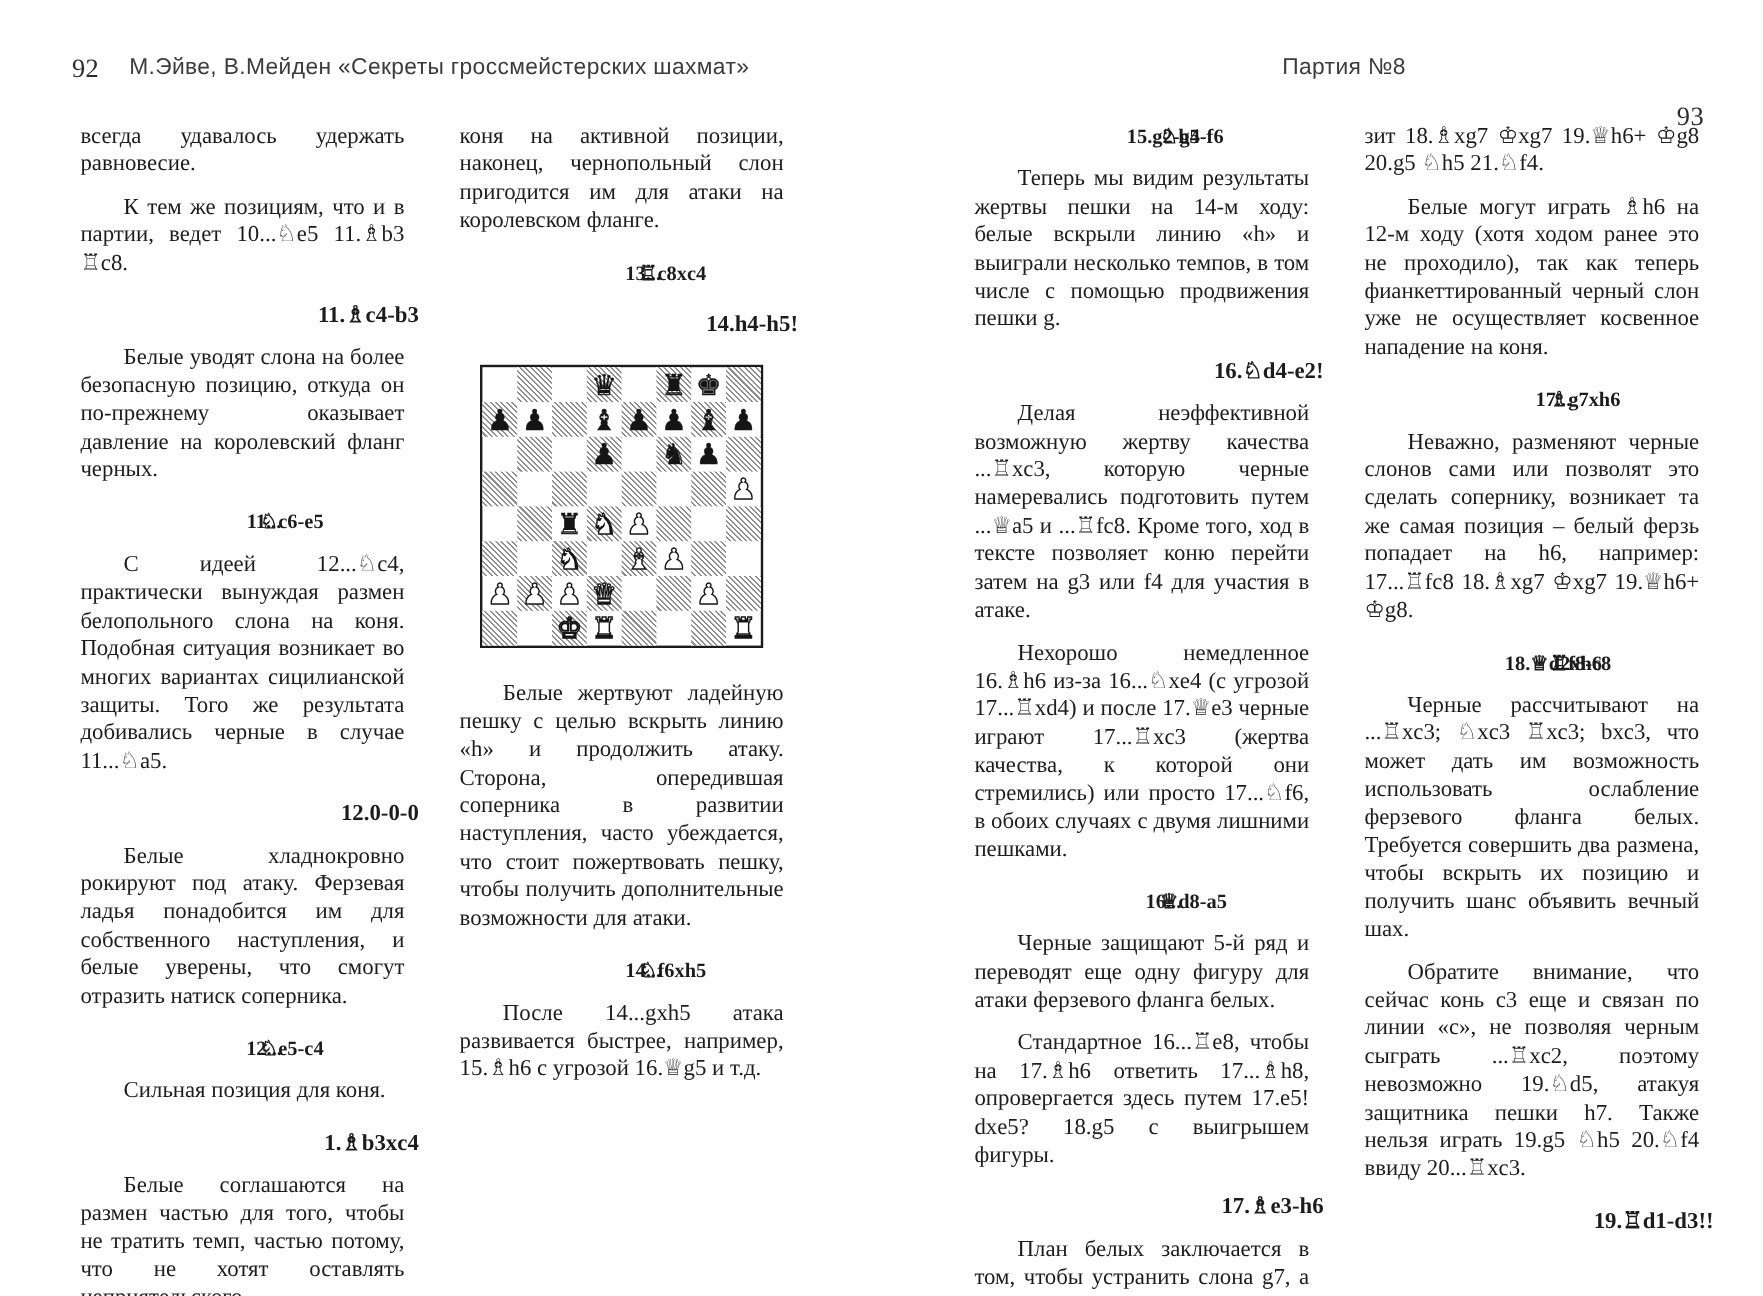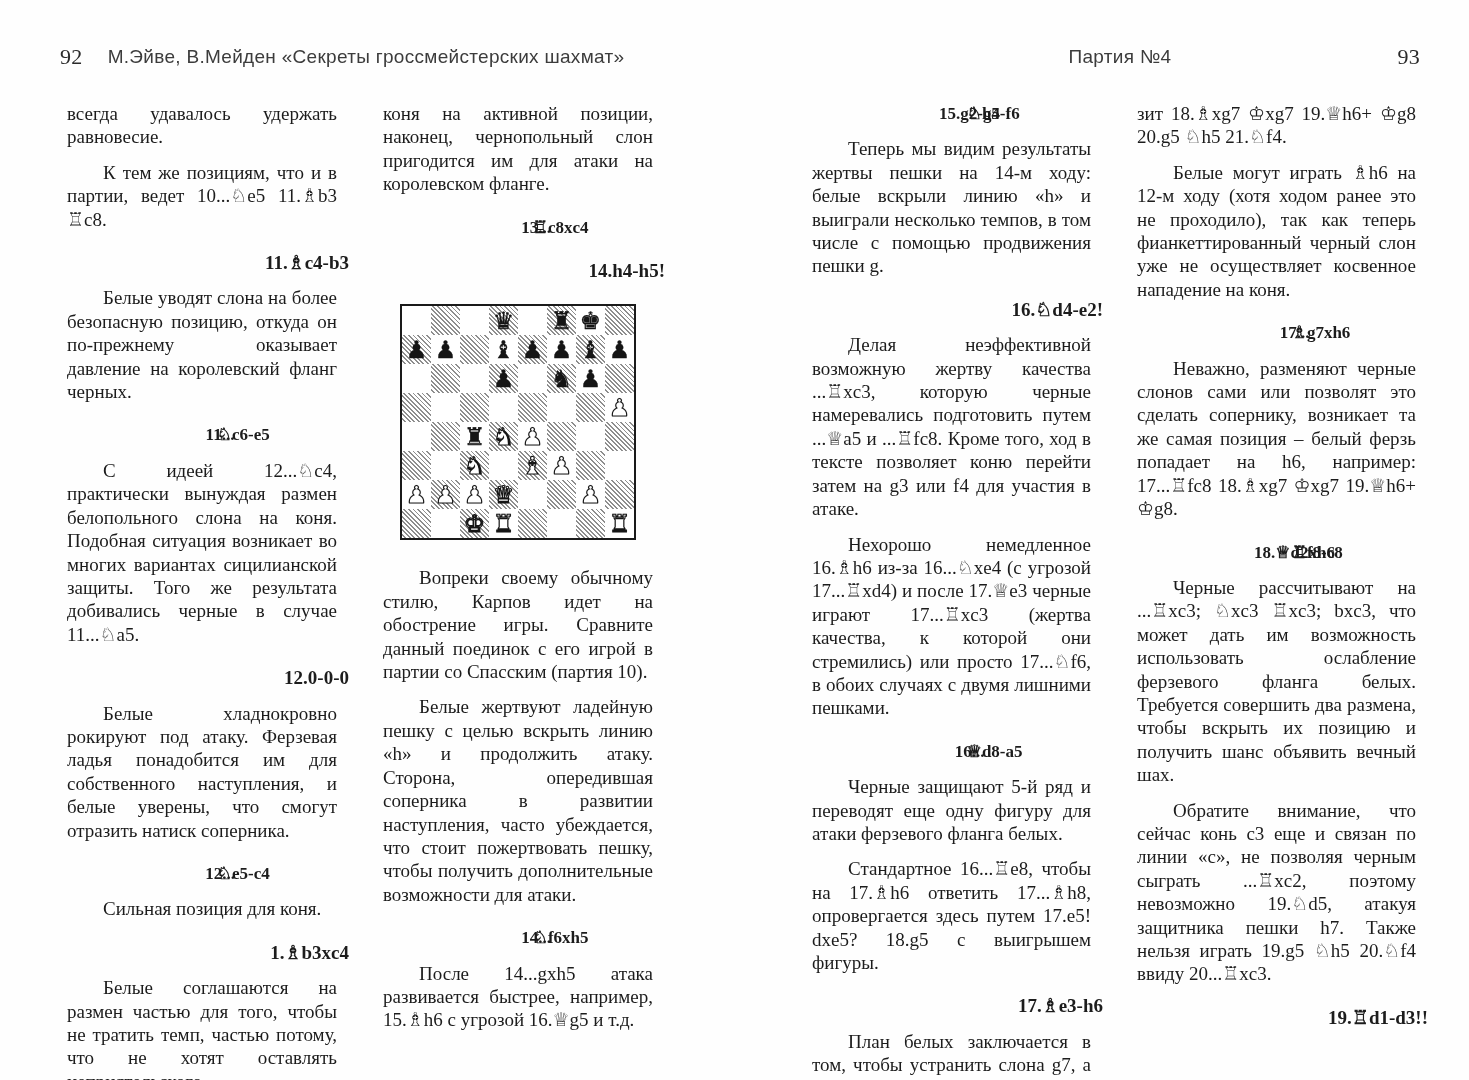--- a/index.html
+++ b/index.html
@@ -12,21 +12,21 @@
   .page{position:absolute;top:0;height:1080px;}
   .page-92{left:55px;width:610px;}
   .page-93{left:800px;width:628px;}
   .phead{position:absolute;top:46px;left:0;right:0;height:28px;
     font-family:"Liberation Sans", sans-serif;font-size:19px;color:#3c3c3c;
     letter-spacing:.3px;}
   .phead .ptitle{position:absolute;left:12px;right:0;text-align:center;}
   .phead .pnum{position:absolute;top:-2px;
     font-family:"Liberation Serif", serif;font-size:22px;color:#2a2a2a;}
   .phead .pnum.left{left:5px;}
-  .phead .pnum.right{right:8px;}
+  .phead .pnum.right{right:8px;margin-top:40px;}
   .cols{position:absolute;top:102px;left:0;right:0;bottom:38px;display:flex;gap:22px;}
   .col{flex:1 1 0;min-width:0;}
   .para{margin:12px;font-size:19px;line-height:23.4px;text-align:justify;hyphens:auto;}
   .para.indent{text-indent:36px;}
   .move-heading{margin:20px 0 0 0;padding-left:36px;font-size:19px;line-height:23.4px;
     font-weight:bold;text-align:right;}
   .move-line{margin:20px 0 0 0;padding-left:36px;font-size:17px;line-height:23.4px;
     font-weight:bold;position:relative;text-align:center;}
   .move-line .mb{position:absolute;left:55%;top:0;}
   .col > :first-child{margin-top:0;}
@@ -184,31 +184,30 @@
             <div class="sq">
               <span class="pc w">♜</span>
             </div>
             <div class="sq dark"></div>
             <div class="sq"></div>
             <div class="sq dark"></div>
             <div class="sq">
               <span class="pc w">♜</span>
             </div>
           </div>
-          <p class="para indent">Вопреки своему обычному стилю, Карпов идет на обострение игры. Сравните данный поединок с его игрой в партии со Спасским (партия 10).</p>
           <p class="para indent">Белые жертвуют ладейную пешку с целью вскрыть линию «h» и продолжить атаку. Сторона, опередившая соперника в развитии наступления, часто убеждается, что стоит пожертвовать пешку, чтобы получить дополнительные возможности для атаки.</p>
           <p class="move-line"><span class="mw">14...</span><span class="mb">♘f6xh5</span></p>
           <p class="para indent">После 14...gxh5 атака развивается быстрее, например, 15.♗h6 с угрозой 16.♕g5 и т.д.</p>
         </div>
     </div>
   </section>
 
   <section class="page page-93">
     <div class="phead">
-      <span class="ptitle">Партия №4</span>
+      <span class="ptitle">Партия №8</span>
       <span class="pnum right">93</span>
     </div>
     <div class="cols">
       <div class="col" id="p93c1">
           <p class="move-line"><span class="mw">15.g2-g4</span><span class="mb">♘h5-f6</span></p>
           <p class="para indent">Теперь мы видим результаты жертвы пешки на 14-м ходу: белые вскрыли линию «h» и выиграли несколько темпов, в том числе с помощью продвижения пешки g.</p>
           <p class="move-heading">16.♘d4-e2!</p>
           <p class="para indent">Делая неэффективной возможную жертву качества ...♖xc3, которую черные намеревались подготовить путем ...♕a5 и ...♖fc8. Кроме того, ход в тексте позволяет коню перейти затем на g3 или f4 для участия в атаке.</p>
           <p class="para indent">Нехорошо немедленное 16.♗h6 из-за 16...♘xe4 (с угрозой 17...♖xd4) и после 17.♕e3 черные играют 17...♖xc3 (жертва качества, к которой они стремились) или просто 17...♘f6, в обоих случаях с двумя лишними пешками.</p>
           <p class="move-line"><span class="mw">16...</span><span class="mb">♕d8-a5</span></p>

